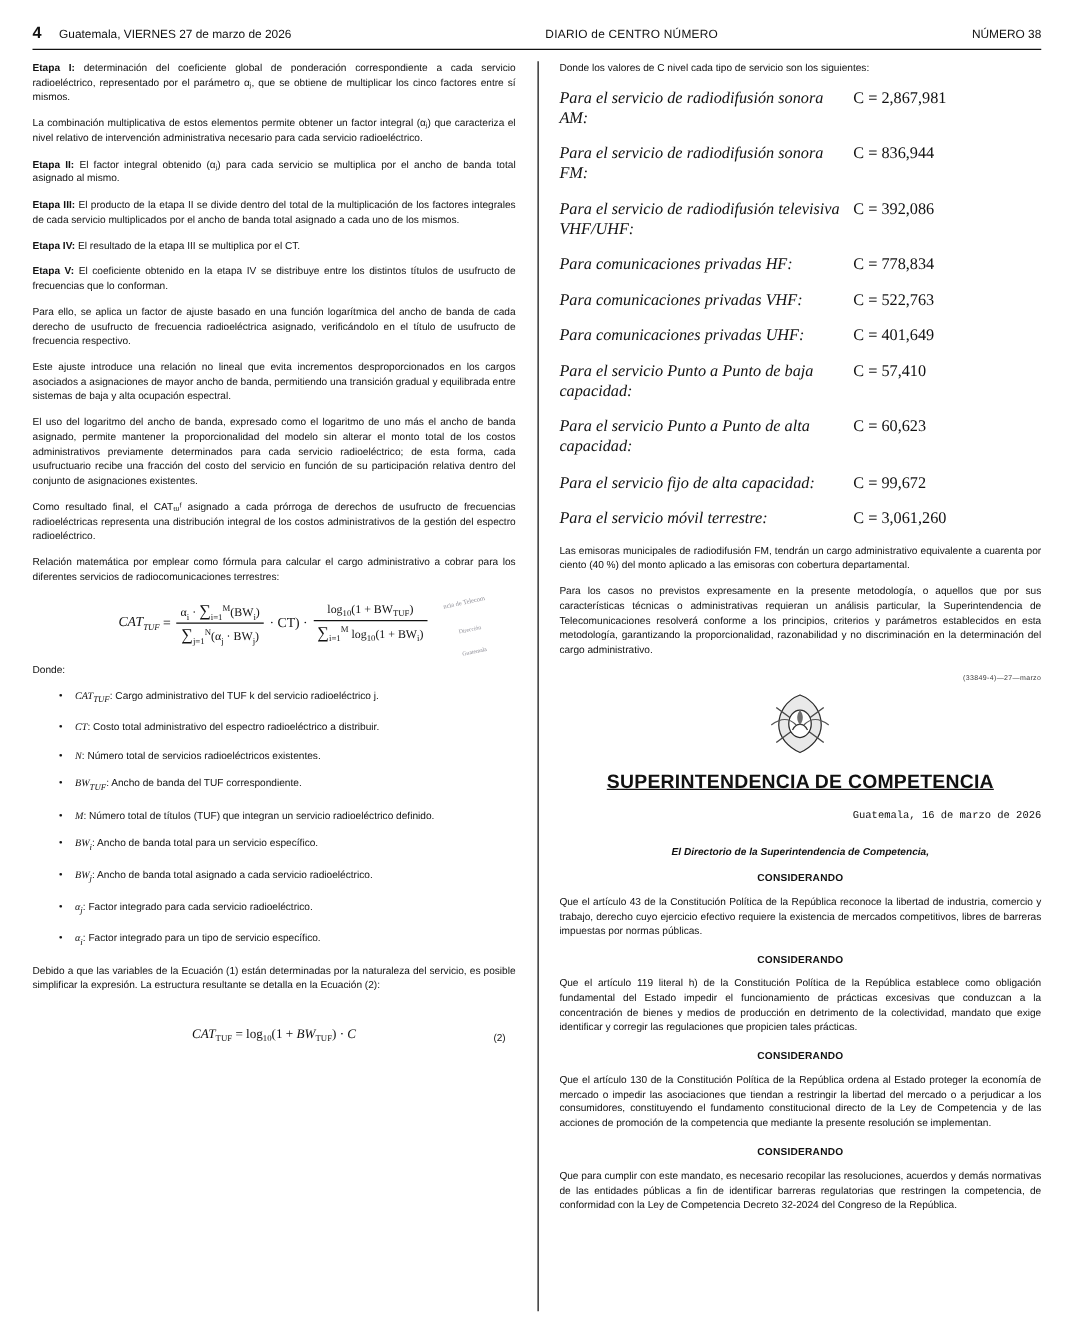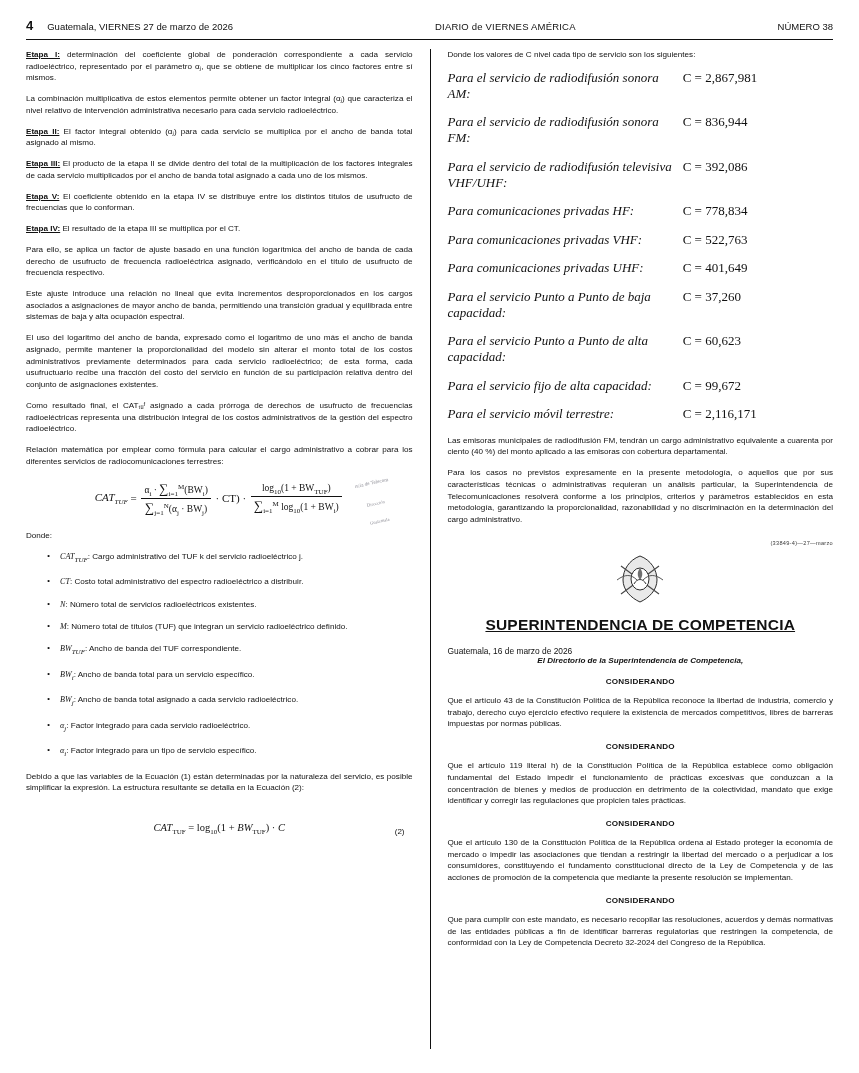--- a/index.html
+++ b/index.html
@@ -65,21 +65,21 @@
   }
   .col.left { padding-right: 17px; }
   .col.right { padding-left: 17px; border-left: 0.8px solid #111; }
   p {
     margin: 0 0 9px 0;
     font-size: 8.1px;
     line-height: 1.45;
     text-align: justify;
     hyphens: auto;
   }
-  .lead { font-weight: bold; text-decoration: underline; }
+  .lead { font-weight: bold; }
   em { font-style: italic; }
   
   .formula {
     text-align: center;
     margin: 13px 0 13px 0;
     font-family: "Liberation Serif", serif;
     font-size: 11px;
     position: relative;
   }
   .frac {
@@ -197,23 +197,24 @@
     margin: 4px 0 12px 0;
     text-decoration: underline;
   }
   .res-title {
     text-align: center;
     font-size: 12.5px;
     font-weight: bold;
     margin: 0 0 14px 0;
   }
   .res-date {
-    text-align: left;
+    text-align: right;
     font-size: 8.4px;
-    margin: 0 0 0 0;
+    margin: 0 0 20px 0;
+    font-family: Liberation Mono, monospace;
   }
   .directorio {
     text-align: center;
     font-size: 8.1px;
     font-weight: bold;
     margin: 0 0 12px 0;
     font-style: italic;
   }
   .considerando {
     text-align: center;
@@ -224,21 +225,21 @@
   }
 </style>
 </head>
 <body>
 
 <div class="page">
 
   <div class="masthead">
     <div class="pageno left">4</div>
     <div class="left">Guatemala, VIERNES 27 de marzo de 2026</div>
-    <div class="center">DIARIO de VIERNES AMÉRICA</div>
+    <div class="center">DIARIO de CENTRO NÚMERO</div>
     <div class="right">NÚMERO 38</div>
   </div>
   <div class="rule"></div>
 
   <div class="columns">
 
     <div class="col left">
 
       <p>
         <span class="lead">Etapa I:</span><span> determinación del coeficiente global de ponderación correspondiente a cada servicio radioeléctrico, representado por el parámetro αⱼ, que se obtiene de multiplicar los cinco factores entre sí mismos.</span>
@@ -246,24 +247,24 @@
       <p>
         <span>La combinación multiplicativa de estos elementos permite obtener un factor integral (αⱼ) que caracteriza el nivel relativo de intervención administrativa necesario para cada servicio radioeléctrico.</span>
       </p>
       <p>
         <span class="lead">Etapa II:</span><span> El factor integral obtenido (αⱼ) para cada servicio se multiplica por el ancho de banda total asignado al mismo.</span>
       </p>
       <p>
         <span class="lead">Etapa III:</span><span> El producto de la etapa II se divide dentro del total de la multiplicación de los factores integrales de cada servicio multiplicados por el ancho de banda total asignado a cada uno de los mismos.</span>
       </p>
       <p>
+        <span class="lead">Etapa IV:</span><span> El resultado de la etapa III se multiplica por el CT.</span>
+      </p>
+      <p>
         <span class="lead">Etapa V:</span><span> El coeficiente obtenido en la etapa IV se distribuye entre los distintos títulos de usufructo de frecuencias que lo conforman.</span>
-      </p>
-      <p>
-        <span class="lead">Etapa IV:</span><span> El resultado de la etapa III se multiplica por el CT.</span>
       </p>
       <p>
         <span>Para ello, se aplica un factor de ajuste basado en una función logarítmica del ancho de banda de cada derecho de usufructo de frecuencia radioeléctrica asignado, verificándolo en el título de usufructo de frecuencia respectivo.</span>
       </p>
       <p>
         <span>Este ajuste introduce una relación no lineal que evita incrementos desproporcionados en los cargos asociados a asignaciones de mayor ancho de banda, permitiendo una transición gradual y equilibrada entre sistemas de baja y alta ocupación espectral.</span>
       </p>
       <p>
         <span>El uso del logaritmo del ancho de banda, expresado como el logaritmo de uno más el ancho de banda asignado, permite mantener la proporcionalidad del modelo sin alterar el monto total de los costos administrativos previamente determinados para cada servicio radioeléctrico; de esta forma, cada usufructuario recibe una fracción del costo del servicio en función de su participación relativa dentro del conjunto de asignaciones existentes.</span>
       </p>
@@ -291,22 +292,22 @@
           <span class="s3">Guatemala</span>
         </span>
       </div>
 
       <p>Donde:</p>
 
       <ul class="defs">
         <li><em>CAT<sub>TUF</sub></em><span class="sans">: Cargo administrativo del TUF k del servicio radioeléctrico j.</span></li>
         <li><em>CT</em><span class="sans">: Costo total administrativo del espectro radioeléctrico a distribuir.</span></li>
         <li><em>N</em><span class="sans">: Número total de servicios radioeléctricos existentes.</span></li>
+        <li><em>BW<sub>TUF</sub></em><span class="sans">: Ancho de banda del TUF correspondiente.</span></li>
         <li><em>M</em><span class="sans">: Número total de títulos (TUF) que integran un servicio radioeléctrico definido.</span></li>
-        <li><em>BW<sub>TUF</sub></em><span class="sans">: Ancho de banda del TUF correspondiente.</span></li>
         <li><em>BW<sub>i</sub></em><span class="sans">: Ancho de banda total para un servicio específico.</span></li>
         <li><em>BW<sub>j</sub></em><span class="sans">: Ancho de banda total asignado a cada servicio radioeléctrico.</span></li>
         <li><em>α<sub>j</sub></em><span class="sans">: Factor integrado para cada servicio radioeléctrico.</span></li>
         <li><em>α<sub>i</sub></em><span class="sans">: Factor integrado para un tipo de servicio específico.</span></li>
       </ul>
 
       <p>Debido a que las variables de la Ecuación (1) están determinadas por la naturaleza del servicio, es posible simplificar la expresión. La estructura resultante se detalla en la Ecuación (2):</p>
 
       <div class="eqline">
         <em>CAT</em><sub>TUF</sub> = log<sub>10</sub>(1 + <em>BW</em><sub>TUF</sub>) · <em>C</em>
@@ -338,33 +339,33 @@
         <div class="vrow">
           <div class="label">Para comunicaciones privadas VHF:</div>
           <div class="val">C = 522,763</div>
         </div>
         <div class="vrow">
           <div class="label">Para comunicaciones privadas UHF:</div>
           <div class="val">C = 401,649</div>
         </div>
         <div class="vrow">
           <div class="label">Para el servicio Punto a Punto de baja capacidad:</div>
-          <div class="val">C = 37,260</div>
+          <div class="val">C = 57,410</div>
         </div>
         <div class="vrow">
           <div class="label">Para el servicio Punto a Punto de alta capacidad:</div>
           <div class="val">C = 60,623</div>
         </div>
         <div class="vrow">
           <div class="label">Para el servicio fijo de alta capacidad:</div>
           <div class="val">C = 99,672</div>
         </div>
         <div class="vrow">
           <div class="label">Para el servicio móvil terrestre:</div>
-          <div class="val">C = 2,116,171</div>
+          <div class="val">C = 3,061,260</div>
         </div>
       </div>
 
       <p>Las emisoras municipales de radiodifusión FM, tendrán un cargo administrativo equivalente a cuarenta por ciento (40 %) del monto aplicado a las emisoras con cobertura departamental.</p>
       <p>Para los casos no previstos expresamente en la presente metodología, o aquellos que por sus características técnicas o administrativas requieran un análisis particular, la Superintendencia de Telecomunicaciones resolverá conforme a los principios, criterios y parámetros establecidos en esta metodología, garantizando la proporcionalidad, razonabilidad y no discriminación en la determinación del cargo administrativo.</p>
 
       <div class="refcode">(33849-4)—27—marzo</div>
 
       <div class="emblem-wrap">
         <span class="emblem">

